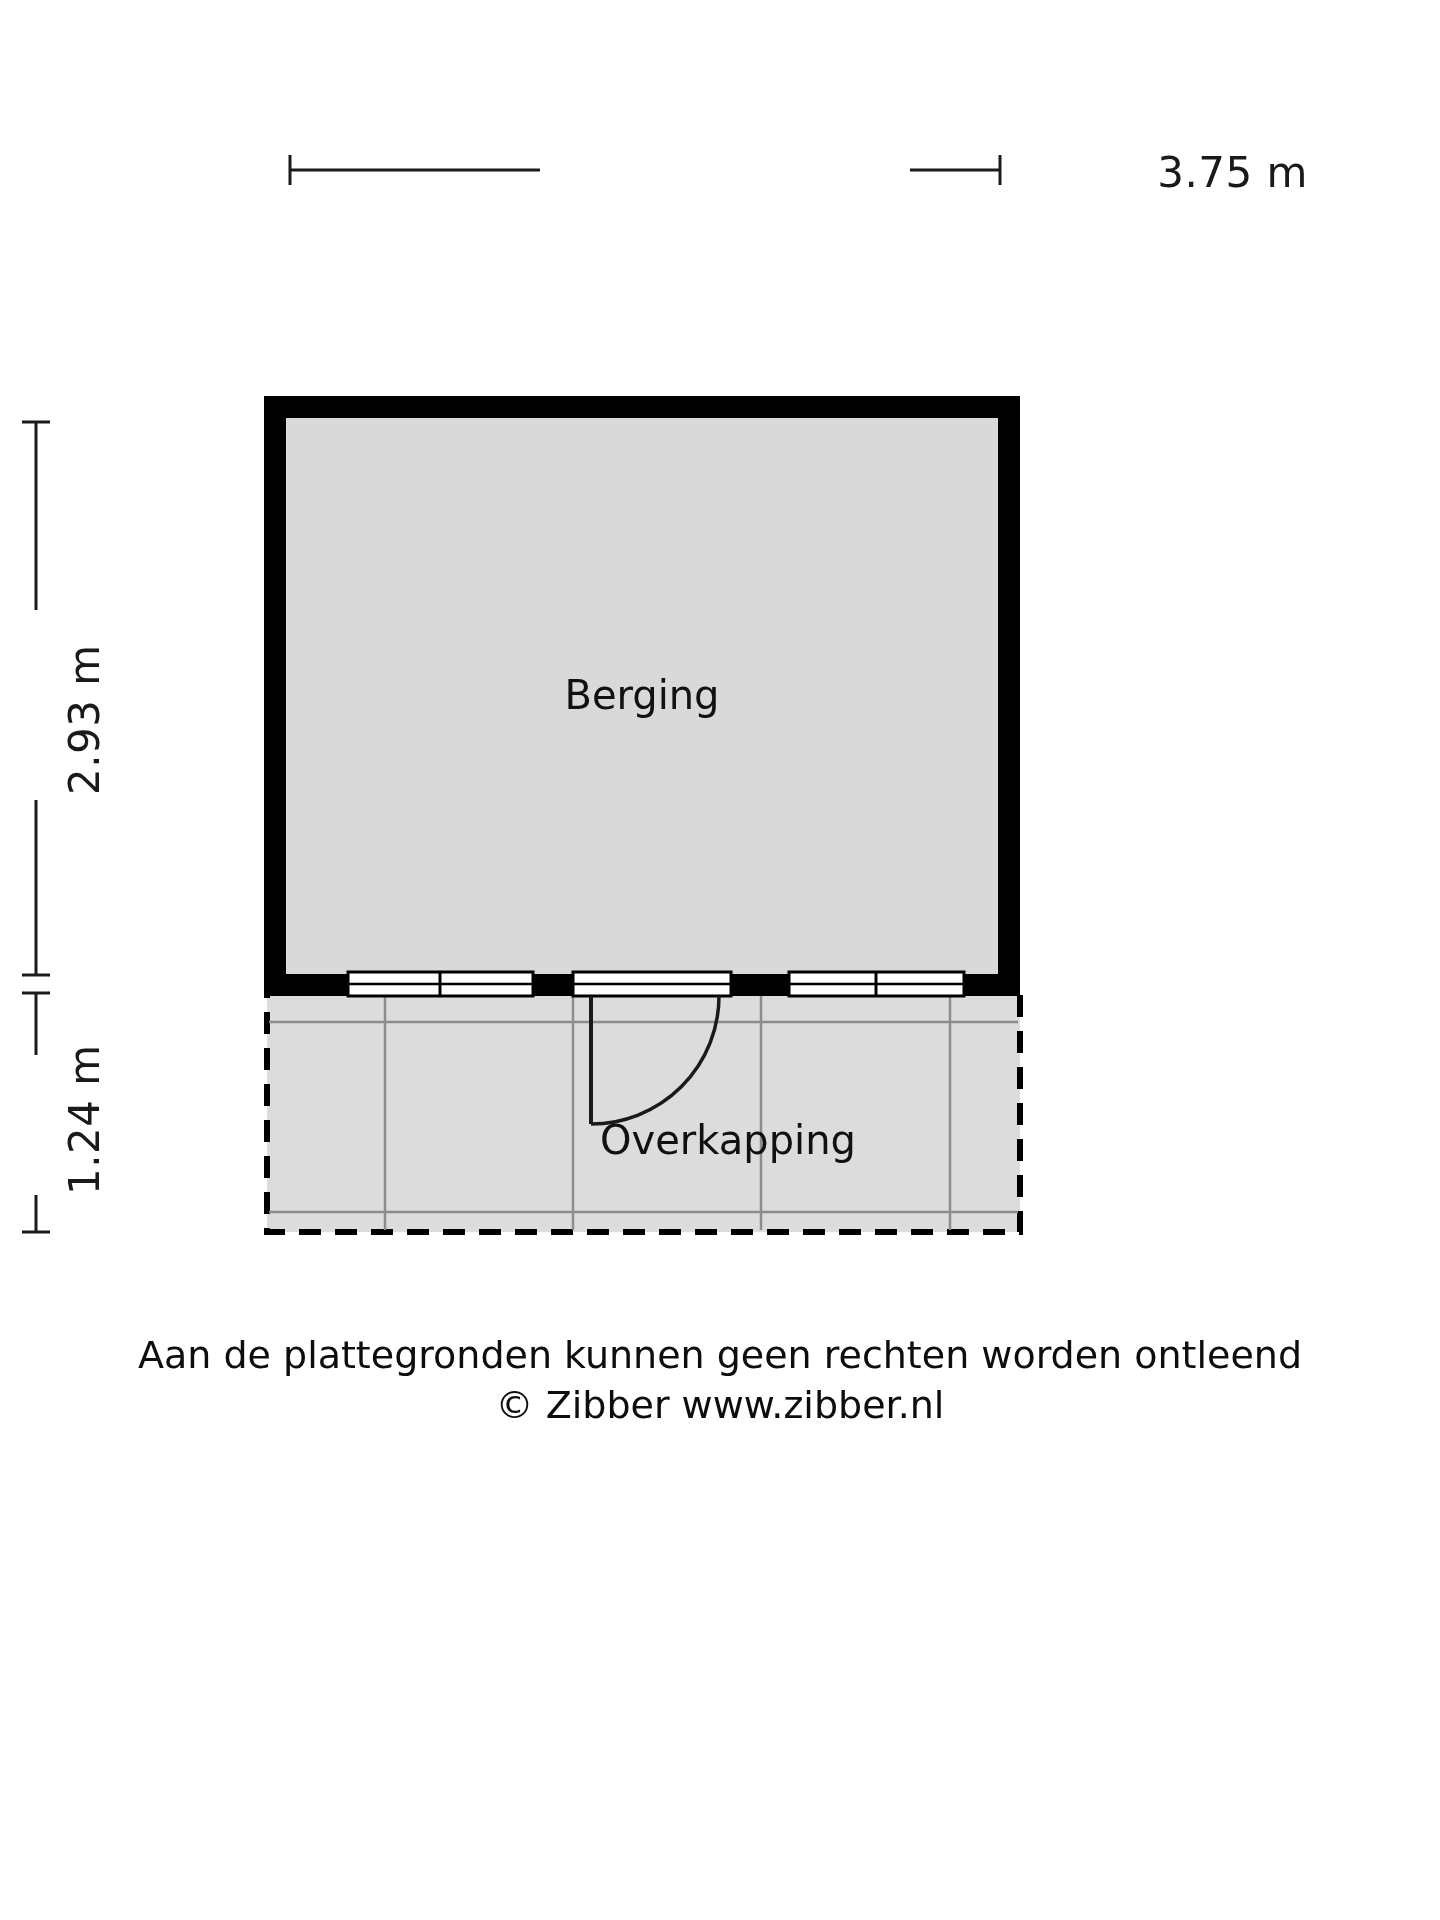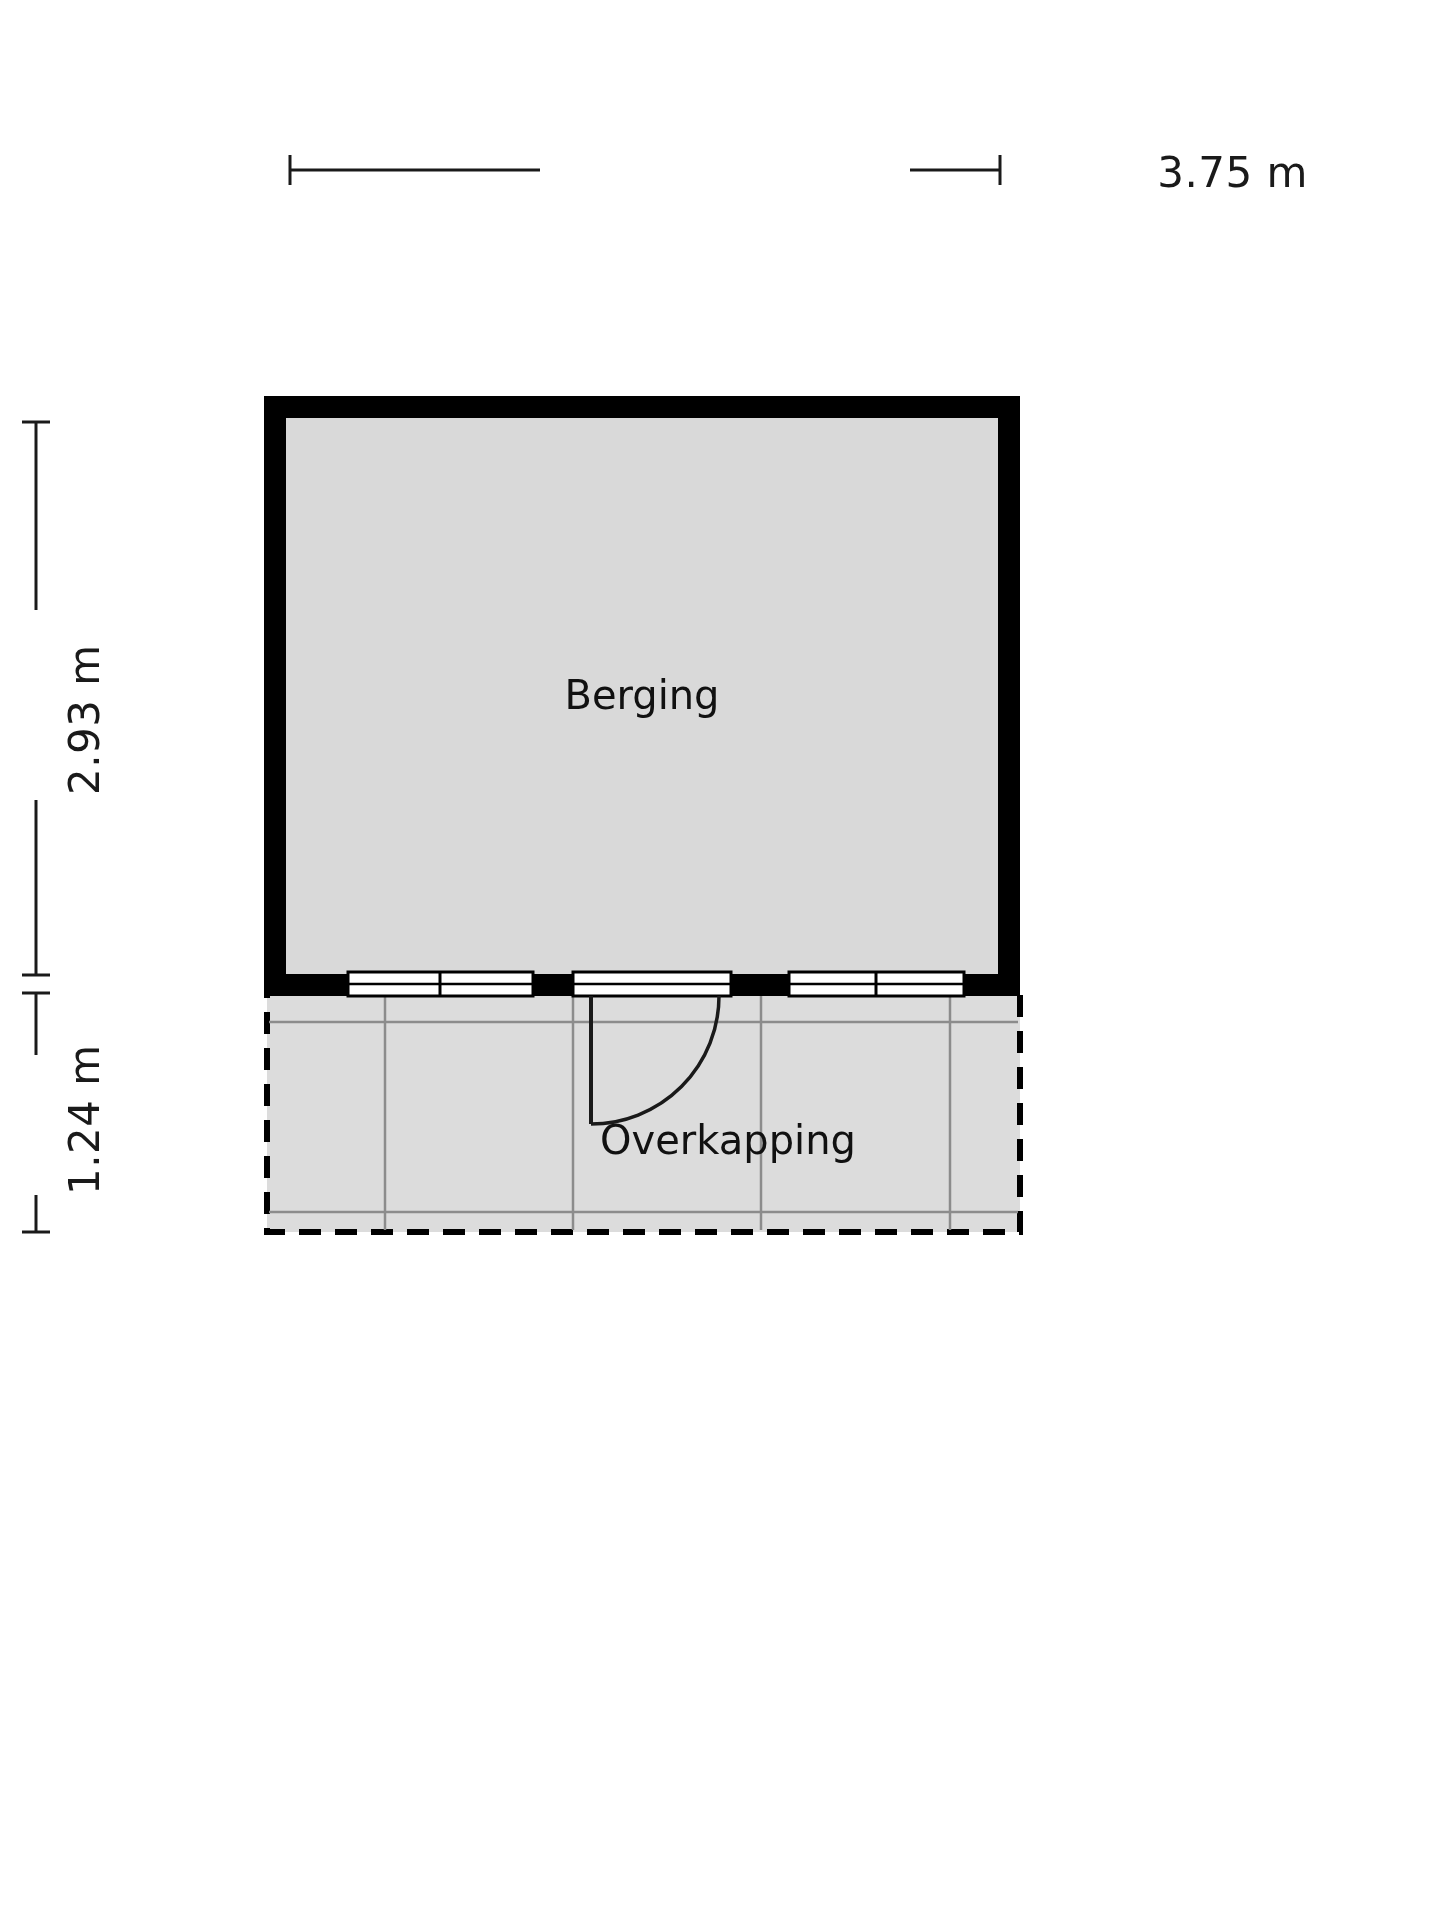--- a/index.html
+++ b/index.html
@@ -152,13 +152,15 @@
 
 <div class="dim-label" id="dim-left-label-1" style="transform: translate(60px, 795px) rotate(-90deg);">2.93 m</div>
 
 <div class="dim-label" id="dim-left-label-2" style="transform: translate(60px, 1195px) rotate(-90deg);">1.24 m</div>
 
 <div class="room-label" id="label-berging">Berging</div>
 
 <div class="room-label" id="label-overkapping">Overkapping</div>
 
 <div id="footer">
+  <div class="line">Aan de plattegronden kunnen geen rechten worden ontleend</div>
+  <div class="line">© Zibber www.zibber.nl</div>
 </div>
 
 </body></html>

